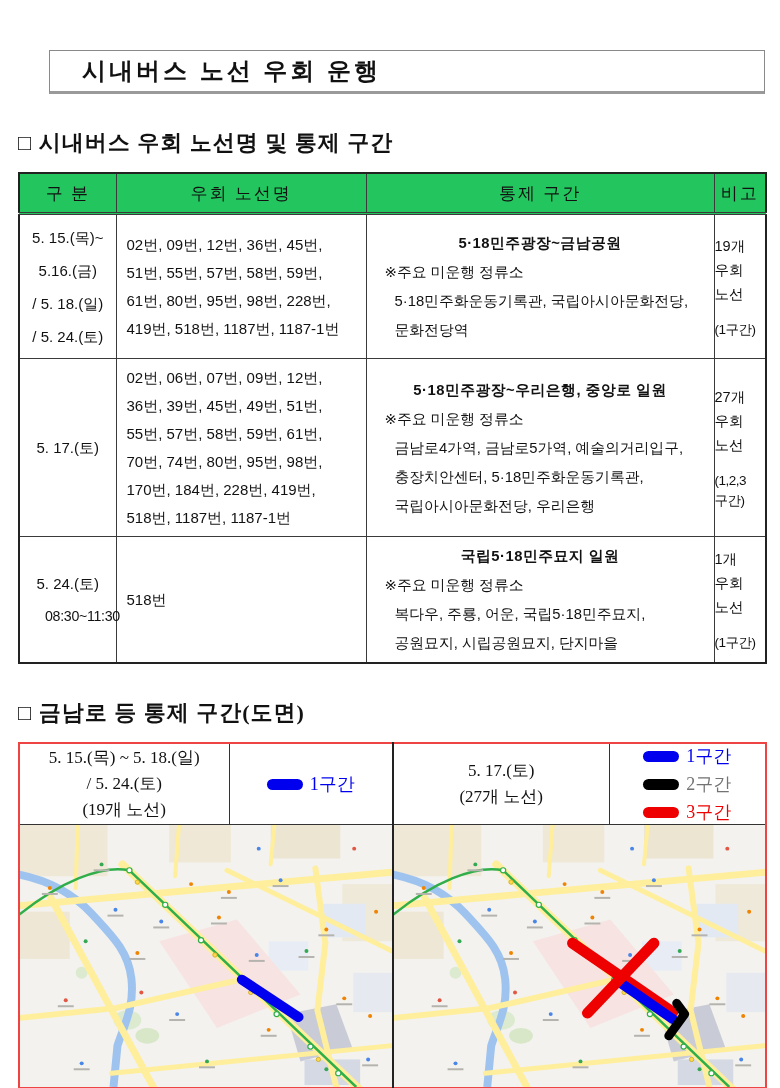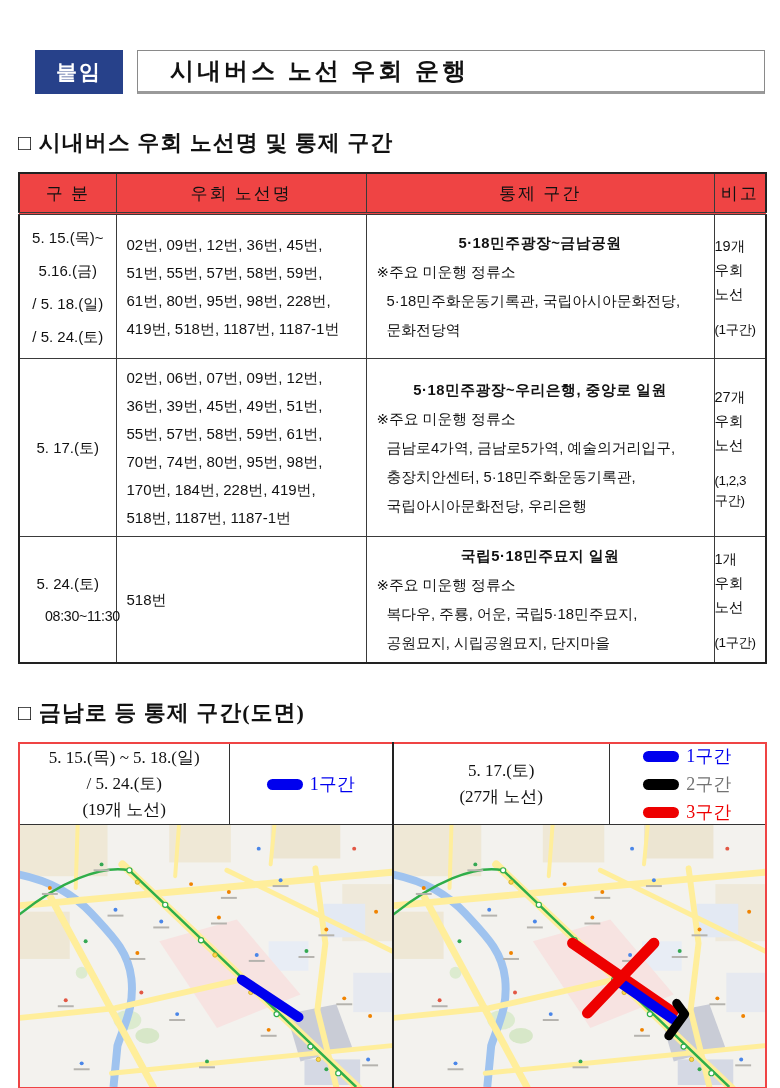--- a/index.html
+++ b/index.html
@@ -26,29 +26,29 @@
   }
   
   table.main{
     border-collapse:collapse;margin:14px 15px 0 18px;width:747px;table-layout:fixed;
   }
   table.main,table.main td,table.main th{border:1px solid #3a3a3a;}
   table.main{border:2px solid #222;}
   table.main th{
     font-family:"Liberation Serif","DejaVu Serif",serif;font-weight:normal;
     font-size:17px;letter-spacing:2px;height:36px;
-    border-bottom:3px double #3a3a3a;background:#ef4444;
+    border-bottom:3px double #3a3a3a;background:#22c55e;
   }
   col.c-period{width:97px;}col.c-routes{width:250px;}col.c-control{width:348px;}col.c-remark{width:52px;}
   td.period{text-align:center;font-size:15px;vertical-align:middle;}
   td.period .pline{line-height:33px;}
   td.period .pline.small{font-size:14.2px;letter-spacing:-0.3px;padding-left:24px;}
   td.routes{vertical-align:middle;padding:4px 2px 4px 10px;font-size:15px;}
   td.routes .rline{line-height:28px;white-space:nowrap;}
-  td.control{vertical-align:middle;padding:4px 4px;font-size:14.8px;}
+  td.control{vertical-align:middle;padding:4px 12px;font-size:14.8px;}
   td.control .ctitle{text-align:center;font-weight:bold;line-height:30px;letter-spacing:0.5px;}
   td.control .cnote{line-height:29px;padding-left:6px;}
   td.control .cstop{line-height:29px;padding-left:16px;white-space:nowrap;}
   td.remark{text-align:left;vertical-align:middle;font-size:14.5px;padding:2px 0;}
   td.remark .mline{line-height:24px;}
   td.remark .mrange{line-height:20px;font-size:13.5px;margin-top:14px;letter-spacing:-0.5px;}
   tr.row1{height:145px;} tr.row2{height:178px;} tr.row3{height:120px;}
   
   table.maps{
     border-collapse:collapse;margin:14px 15px 0 18px;width:747px;table-layout:fixed;
@@ -68,21 +68,20 @@
   .legend-label{
     font-family:"Liberation Serif","DejaVu Serif",serif;font-size:18px;line-height:18px;
   }
   td.map-cell{height:262px;}
   svg.map{display:block;width:100%;height:262px;}
 </style>
 </head>
 <body>
 
 <div class="header-row">
-  <div class="badge" style="background: rgb(39, 65, 138);">붙임</div>
   <div class="title-box">
     <span class="title">시내버스 노선 우회 운행</span>
   </div>
 </div>
 
 <div class="sec-heading">□ 시내버스 우회 노선명 및 통제 구간</div>
 
 <table class="main">
   <colgroup>
       <col class="c-period">

